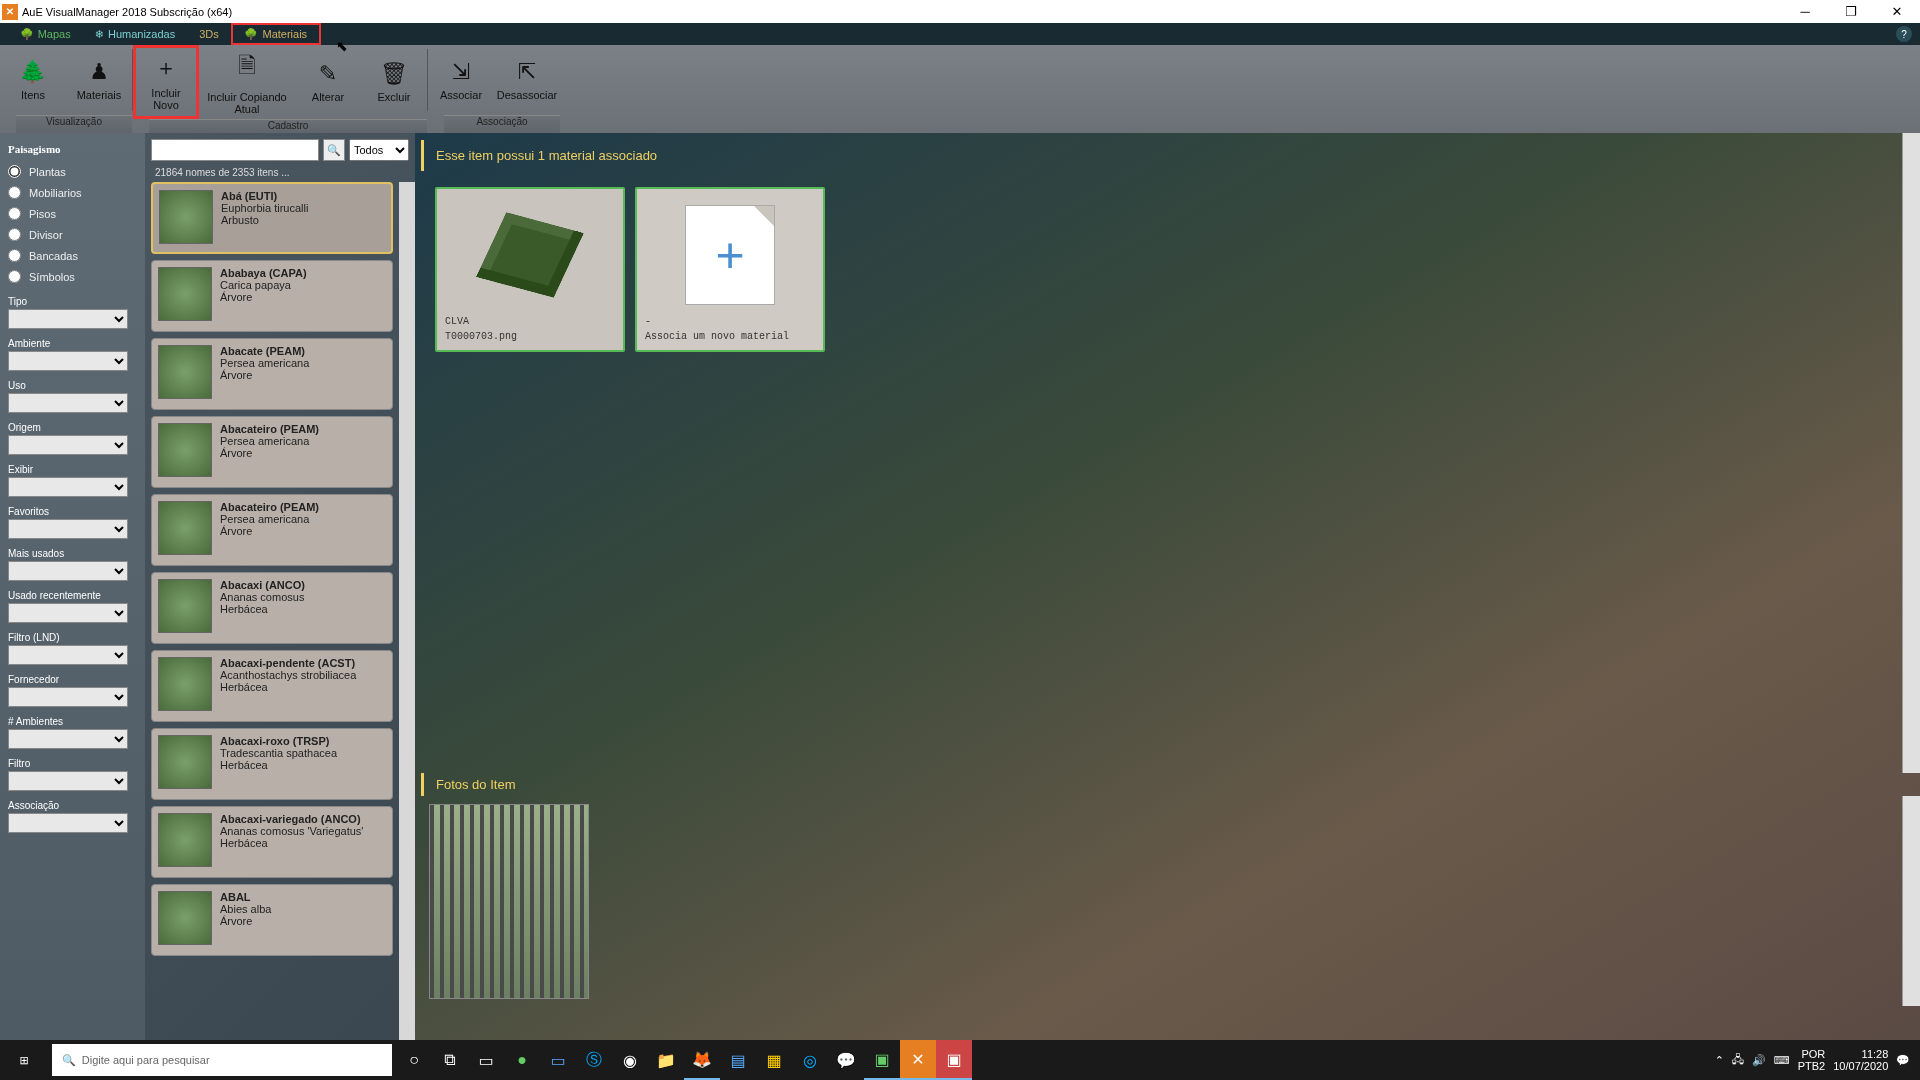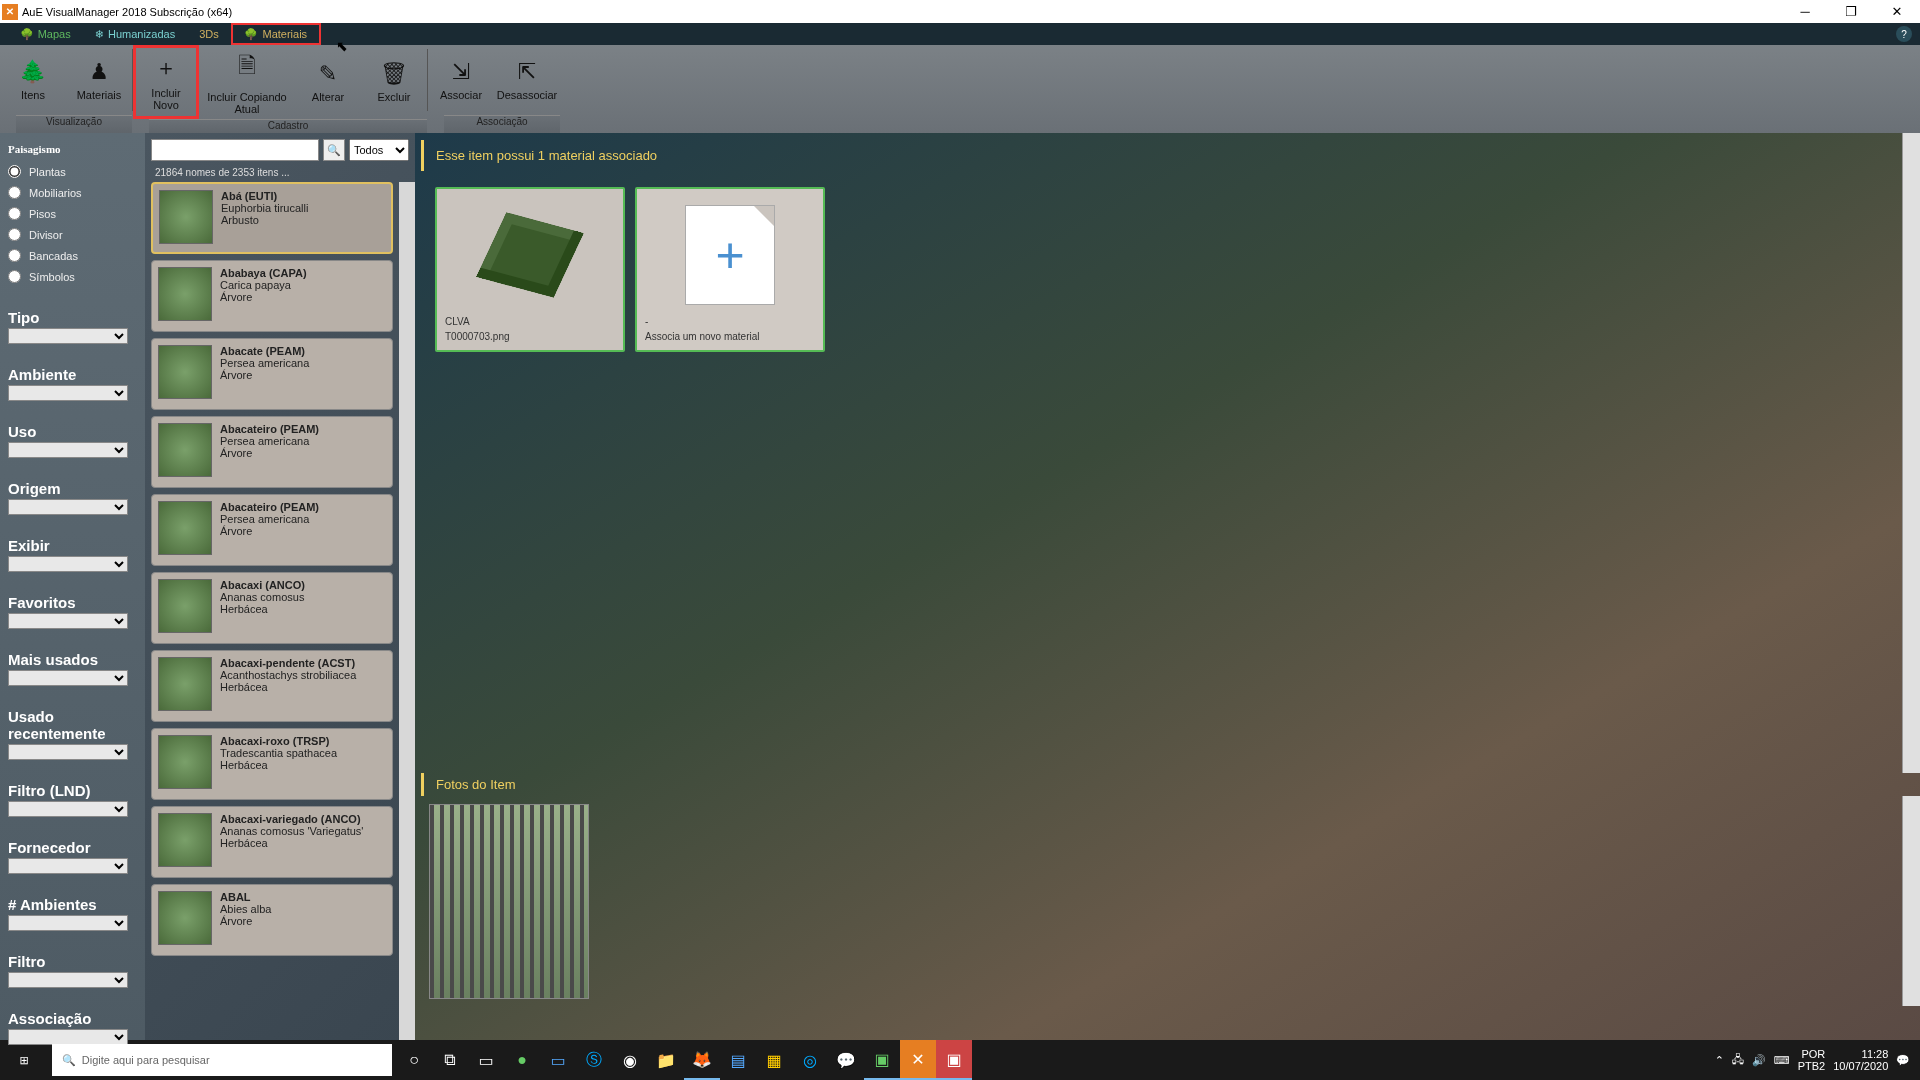--- a/index.html
+++ b/index.html
@@ -24,21 +24,21 @@
 .rbtn .ricon { font-size: 22px; }
 .rbtn.highlight { border: 3px solid #e33; }
 .grouplabel { height: 18px; text-align: center; font-size: 10px; color: #222; background: linear-gradient(#6a7076,#5f656b); border-top:1px solid #888;margin-left:16px;}
 .ribbonsep { width: 1px; background: #555; margin: 4px 0 22px 0; }
 
 .mainarea { display: flex; height: calc(1080px - 23px - 22px - 88px - 40px); }
 .leftpanel { width: 145px; background: linear-gradient(#5e6b74,#4e5b64); color: #eee; padding: 6px 8px; display:flex; flex-direction:column; gap:0;}
 .leftpanel .hdr { font-weight: bold; margin: 4px 0 6px 0; color: #fff; font-family: Liberation Serif, serif; }
 .radio { display: flex; align-items: center; gap: 8px; margin: 4px 0; font-size: 11px; }
 .radio input { accent-color: #fff; }
-.filterlabel { margin-top: 22px; font-weight:bold; font-size:15px; color:#fff;}
+.filterlabel { margin-top: 9px; font-weight:normal; font-size:10px; color:#fff;}
 .filtersel { width: 120px; height: 20px; background: #e8e8e8; border: 1px solid #888; margin-top:2px;}
 
 .listpanel { width: 270px; background: linear-gradient(135deg,#4a5660,#3a4650); display:flex; flex-direction:column;}
 .searchrow { display:flex; padding:6px; gap:4px;}
 .searchrow input { flex:1; height:22px; background:#fff; border:1px solid #888; padding:0 4px;}
 .searchrow .mag { width:22px; height:22px; background:#eee; border:1px solid #888; display:flex; align-items:center; justify-content:center;}
 .searchrow select { width:60px; height:22px;}
 .countline { font-size:10px; color:#ddd; padding-left:10px; margin-bottom:4px;}
 .cardlist { flex:1; overflow-y:auto; padding:0 6px; display:flex; flex-direction:column; gap:6px;}
 .card { background:#b8b0a8; border:1px solid #888; border-radius:4px; display:flex; padding:6px; gap:8px; min-height:72px;}
@@ -49,21 +49,21 @@
 .scrollbar-v { width:16px; background:#d8d8d8; }
 
 .contentpanel { flex:1; display:flex; flex-direction:column; background: linear-gradient(150deg, #1e3a4a 0%, #3a4a3a 40%, #6a5a4a 70%, #5a4a44 100%);}
 .assochdr { padding:8px 12px; color:#f0d060; font-size:13px; border-left: 3px solid #f0d060; margin:7px 6px 6px 6px;}
 .materialgrid { display:flex; gap:10px; padding:10px 20px; flex:1;}
 .matcard { width:190px; height:165px; background:#cac4be; border:2px solid #5b5; border-radius:2px; display:flex; flex-direction:column; padding:8px;}
 .matcard .mimg { flex:1; display:flex; align-items:center; justify-content:center;}
 .cube { width:80px; height:70px; background:#3a5a2a; transform: rotate(15deg) skew(-10deg); box-shadow: inset -10px -10px 0 #2a4a1a, inset 10px 10px 0 #4a6a3a;}
 .addbox { width:90px; height:100px; background:#fff; border:1px solid #aaa; display:flex; align-items:center; justify-content:center; font-size:50px; color:#4a90d0; position:relative;}
 .addbox::before { content:""; position:absolute; top:0; right:0; border-style:solid; border-width:0 20px 20px 0; border-color:transparent #cac4be transparent transparent;}
-.matcard .mlbl { font-size:10px; color:#333; margin-top:4px;}
+.matcard .mlbl { font-size:10px; color:#333; margin-top:4px;font-family:Liberation Mono, monospace;}
 .matcard.assoc { background:#d0cac4;}
 .vscroll-main { width:18px; background:#e0e0e0; border-left:1px solid #999;}
 
 .fotoshdr { padding:4px 12px; color:#f0d060; font-size:13px; border-left:3px solid #f0d060; margin:0 6px;}
 .fotosarea { height:210px; display:flex; padding:8px 14px; gap:8px;}
 .foto { width:160px; height:195px; background: linear-gradient(#8a9a7a,#6a7a5a); border:1px solid #888; background-image: repeating-linear-gradient(90deg, #4a4a4a 0 4px, transparent 4px 10px), linear-gradient(#9ab08a,#6a8060);}
 .vscroll-fotos { width:18px; background:#e0e0e0; border-left:1px solid #999; align-self:stretch;}
 
 .taskbar { height:40px; background:#1a1a1a; display:flex; align-items:center; color:#fff;}
 .taskbar .start { width:48px; height:40px; display:flex; align-items:center; justify-content:center;}

